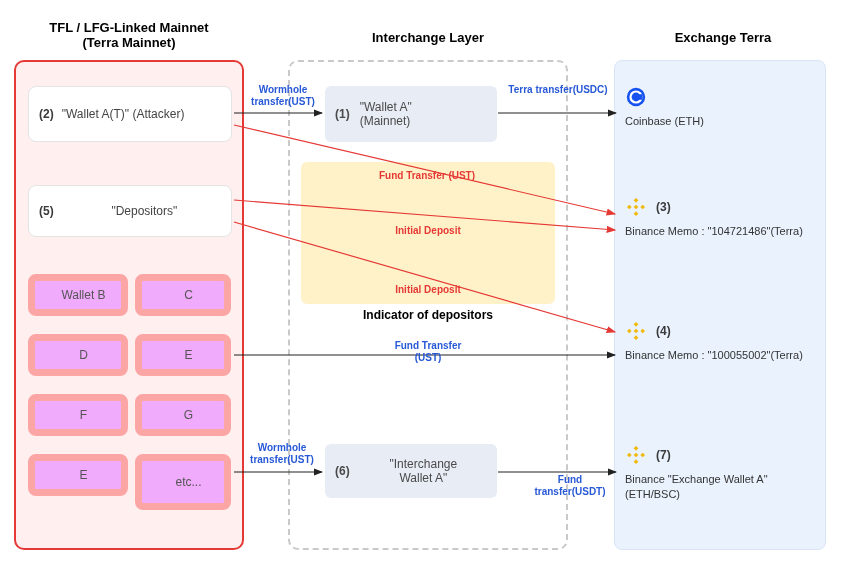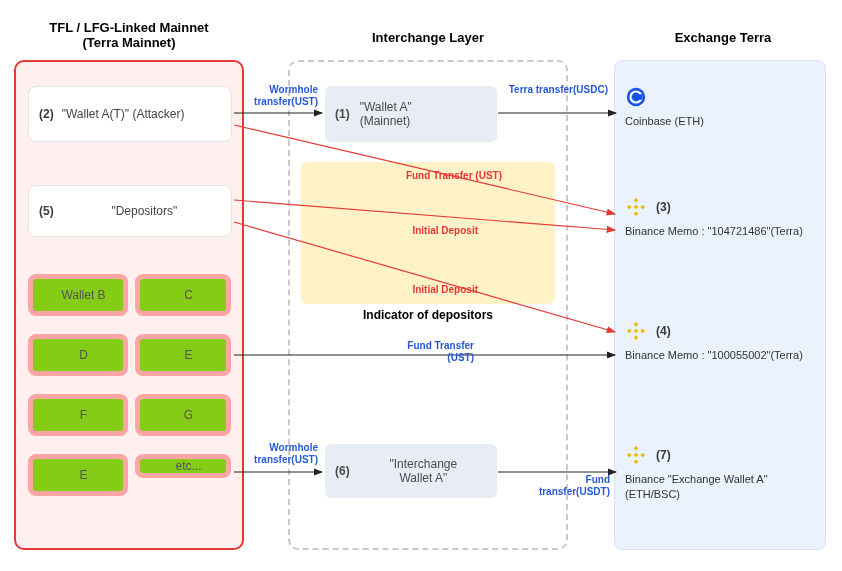--- a/index.html
+++ b/index.html
@@ -65,22 +65,22 @@
     line-height: 1.5;
     padding: 4px;
   }
   .card .num {
     color: #3a3a3a;
     font-weight: 600;
   }
   .rowcard { flex-direction: row; gap: 8px; }
   .small-card {
     position: absolute;
-    background: #84cc16;
-    border: 5px solid #fca5a5;
+    background: #f0abfc;
+    border: 7px solid #fca5a5;
     border-radius: 8px;
     font-size: 12px;
     color: #555;
     display: flex;
     align-items: center;
     justify-content: center;
     padding-left: 11px;
   }
   .mid-card {
     position: absolute;
@@ -133,21 +133,21 @@
     display: block;
     margin-top: 6px;
     font-size: 11px;
     line-height: 1.4;
   }
   .arrow-label {
     position: absolute;
     font-size: 10px;
     color: #2758d6;
     font-weight: 700;
-    text-align: right;
+    text-align: center;
     line-height: 1.15;
   }
   .arrow-label.red { color: #e53935; }
   svg.arrows {
     position: absolute;
     left: 0; top: 0;
     width: 842px; height: 571px;
     pointer-events: none;
   }
 </style>
@@ -174,21 +174,21 @@
   <span style="flex:1; text-align:center;">"Depositors"</span>
 </div>
 
 <div class="small-card" style="left:28px; top:274px; width:100px; height:42px;">Wallet B</div>
 <div class="small-card" style="left:135px; top:274px; width:96px; height:42px;">C</div>
 <div class="small-card" style="left:28px; top:334px; width:100px; height:42px;">D</div>
 <div class="small-card" style="left:135px; top:334px; width:96px; height:42px;">E</div>
 <div class="small-card" style="left:28px; top:394px; width:100px; height:42px;">F</div>
 <div class="small-card" style="left:135px; top:394px; width:96px; height:42px;">G</div>
 <div class="small-card" style="left:28px; top:454px; width:100px; height:42px;">E</div>
-<div class="small-card" style="left:135px; top:454px; width:96px; height:24px;">etc...</div>
+<div class="small-card" style="left:135px; top:454px; width:96px; height:56px;">etc...</div>
 
 <div class="mid-card" style="left:325px; top:86px; width:172px; height:56px;">
   <span class="num" style="font-weight:600;">(1)</span>
   <span style="display:inline-block;">
     <span>"Wallet A"</span><br>
     <span>(Mainnet)</span>
   </span>
 </div>
 
 <div class="indicator-box" style="left:301px; top:162px; width:254px; height:142px;"></div>

